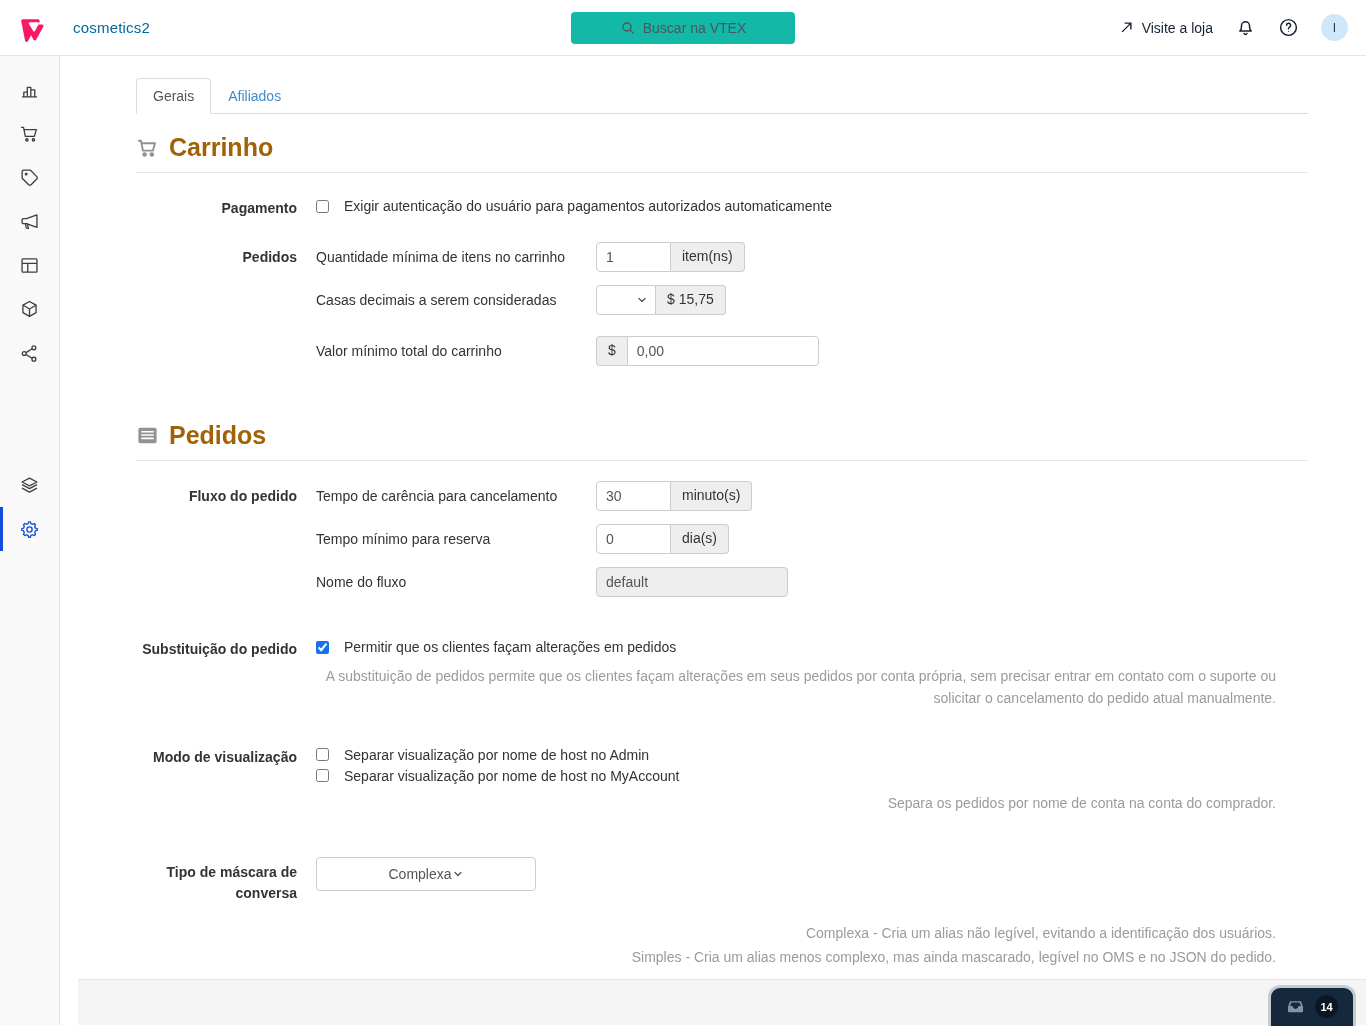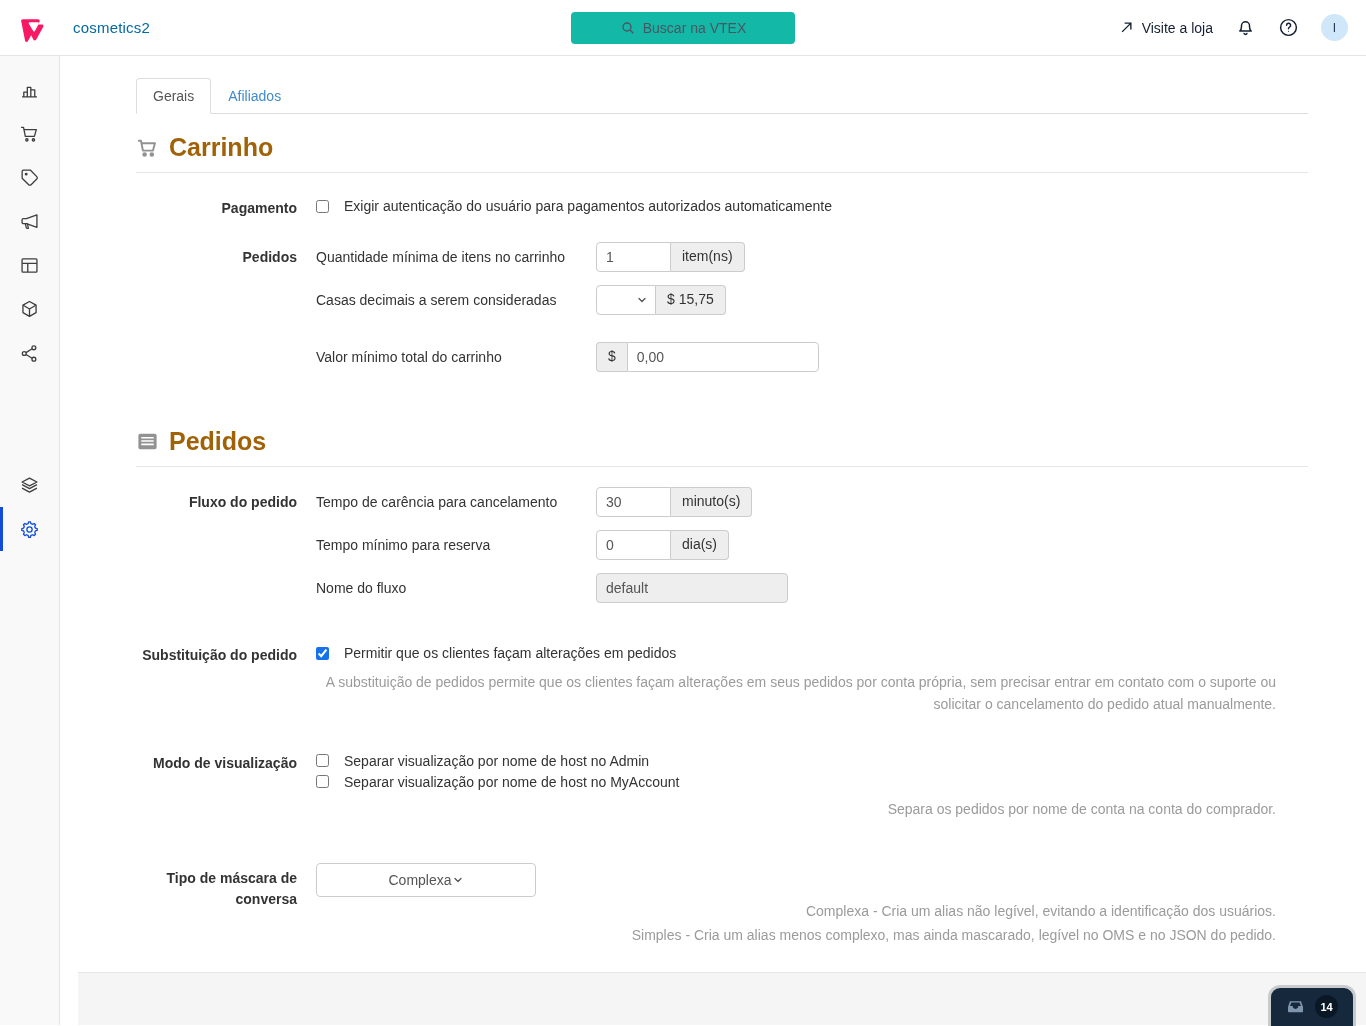--- a/index.html
+++ b/index.html
@@ -244,21 +244,21 @@
                 <span class="igroup">
                   <span class="fake-select w60">
                     <span class="sel-text"></span>
                     <svg width="12" height="12" viewBox="0 0 24 24" fill="none" stroke="#555" stroke-width="2.6" stroke-linecap="round" stroke-linejoin="round">
                         <path d="M6 9l6 6 6-6"></path>
                       </svg>
                   </span>
                   <span class="addon">$ 15,75</span>
                 </span>
               </div>
-              <div class="field-line" style="margin-top:27px;">
+              <div class="field-line" style="margin-top:21px;">
                 <span class="inline-label">Valor mínimo total do carrinho</span>
                 <span class="igroup">
                   <span class="addon pre">$</span>
                   <input class="tinput w165 after-pre" value="0,00" style="">
                 </span>
               </div>
             </div>
           </div>
         </div>
 
@@ -325,21 +325,21 @@
 
           <div class="form-row" style="margin-top:30px;">
             <div class="row-label">Tipo de máscara de conversa</div>
             <div class="row-fields">
               <div class="fake-select w220">
                 <span class="sel-text">Complexa</span>
                 <svg width="12" height="12" viewBox="0 0 24 24" fill="none" stroke="#555" stroke-width="2.6" stroke-linecap="round" stroke-linejoin="round">
                     <path d="M6 9l6 6 6-6"></path>
                   </svg>
               </div>
-              <p class="help-text" style="margin-top:4px; margin-bottom:0;">Complexa - Cria um alias não legível, evitando a identificação dos usuários.</p>
+              <p class="help-text" style="margin-top:32px; margin-bottom:0;">Complexa - Cria um alias não legível, evitando a identificação dos usuários.</p>
               <p class="help-text" style="margin-top:2px;">Simples - Cria um alias menos complexo, mas ainda mascarado, legível no OMS e no JSON do pedido.</p>
             </div>
           </div>
         </div>
       </div>
 
       <div class="footer">
         
       </div>
     </div>

